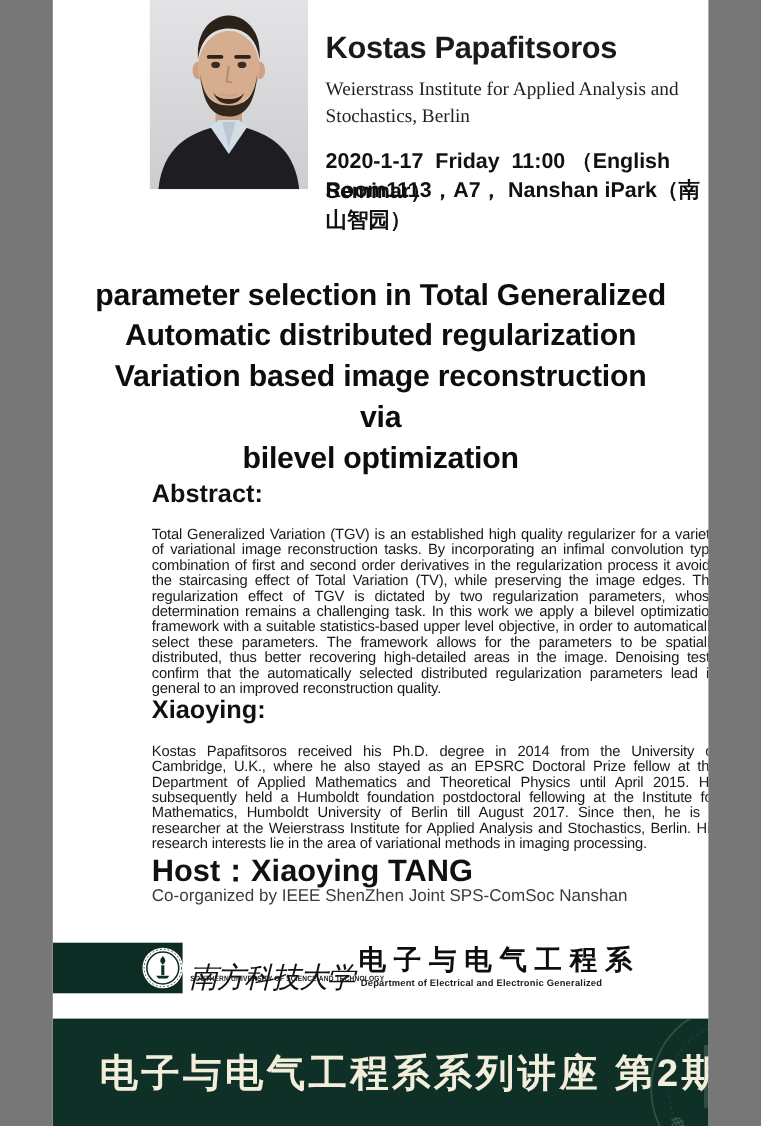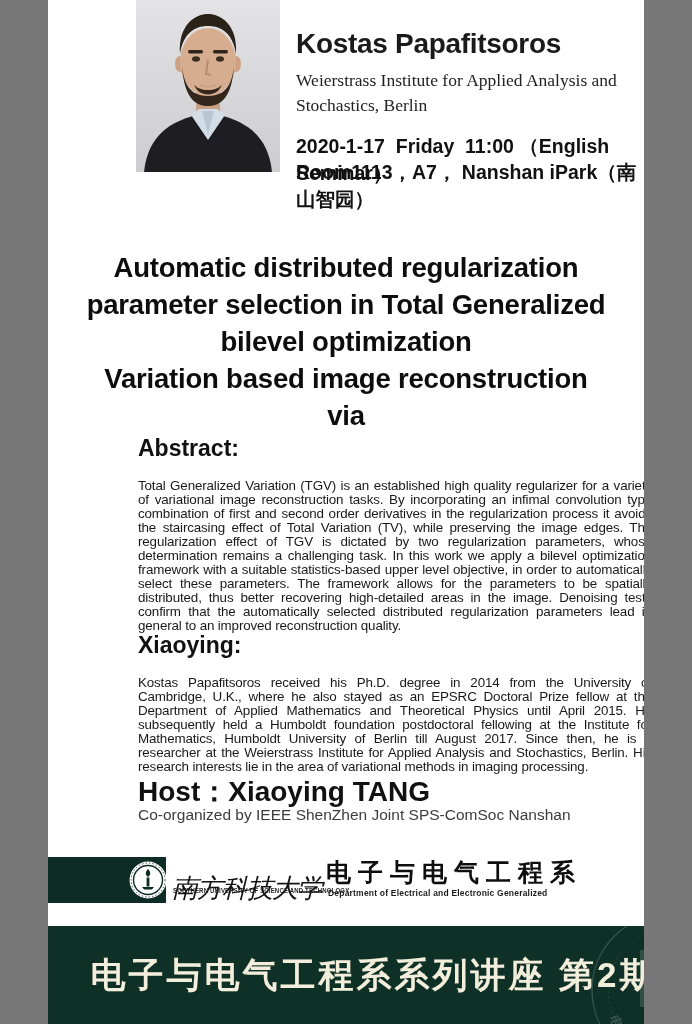--- a/index.html
+++ b/index.html
@@ -145,24 +145,24 @@
       <path d="M64,85 Q72,89 80,85" stroke="#caa28a" stroke-width="2.2" fill="none"></path>
     </svg>
   </div>
 
   <h1 class="speaker-name">Kostas Papafitsoros</h1>
   <div class="affiliation">Weierstrass Institute for Applied Analysis and Stochastics, Berlin</div>
   <div class="datetime">2020-1-17  Friday  11:00 （English Seminar）</div>
   <div class="location">Room1113，A7， Nanshan iPark（南山智园）</div>
 
   <div class="talk-title">
+    <div>parameter selection in Total Generalized</div>
     <div>Automatic distributed regularization</div>
-    <div>parameter selection in Total Generalized</div>
+    <div>Variation based image reconstruction via</div>
     <div>bilevel optimization</div>
-    <div>Variation based image reconstruction via</div>
   </div>
 
   <h2 class="section-heading abstract-heading">Abstract:</h2>
   <p class="body-text abstract-body">Total Generalized Variation (TGV) is an established high quality regularizer for a variety of variational image reconstruction tasks. By incorporating an infimal convolution type combination of first and second order derivatives in the regularization process it avoids the staircasing effect of Total Variation (TV), while preserving the image edges. The regularization effect of TGV is dictated by two regularization parameters, whose determination remains a challenging task. In this work we apply a bilevel optimization framework with a suitable statistics-based upper level objective, in order to automatically select these parameters. The framework allows for the parameters to be spatially distributed, thus better recovering high-detailed areas in the image. Denoising tests confirm that the automatically selected distributed regularization parameters lead in general to an improved reconstruction quality.</p>
 
   <h2 class="section-heading bio-heading">Xiaoying:</h2>
   <p class="body-text bio-body">Kostas Papafitsoros received his Ph.D. degree in 2014 from the University of Cambridge, U.K., where he also stayed as an EPSRC Doctoral Prize fellow at the Department of Applied Mathematics and Theoretical Physics until April 2015. He subsequently held a Humboldt foundation postdoctoral fellowing at the Institute for Mathematics, Humboldt University of Berlin till August 2017. Since then, he is a researcher at the Weierstrass Institute for Applied Analysis and Stochastics, Berlin. His research interests lie in the area of variational methods in imaging processing.</p>
 
   <div class="host-line">Host：Xiaoying TANG</div>
   <div class="coorg-line">Co-organized by IEEE ShenZhen Joint SPS-ComSoc Nanshan</div>

